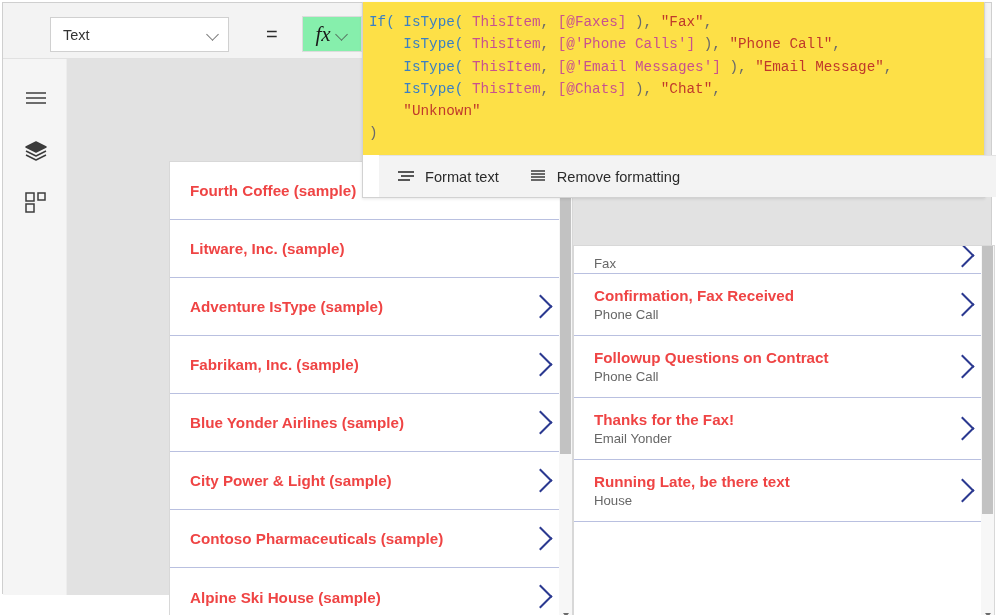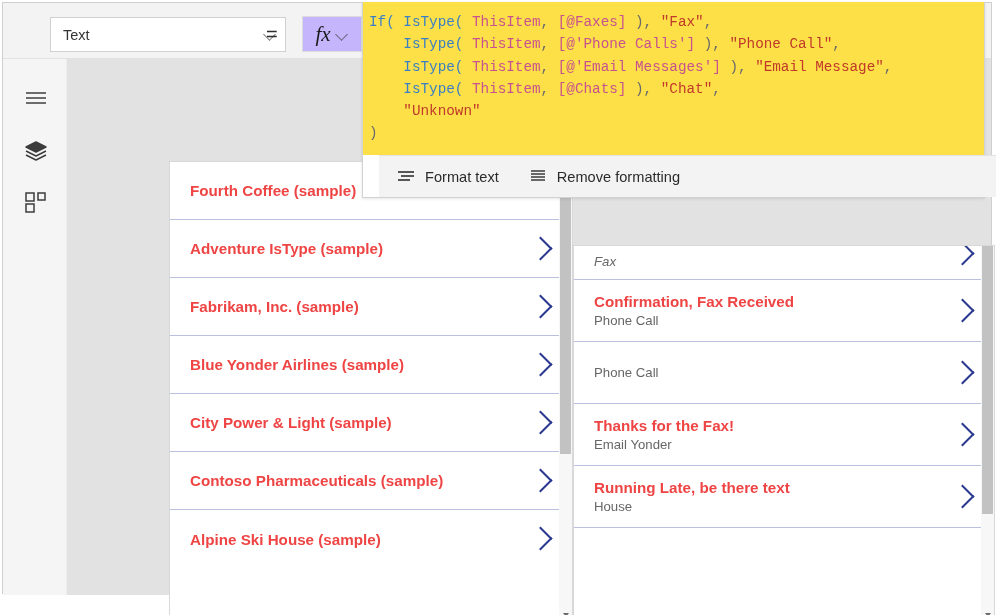--- a/index.html
+++ b/index.html
@@ -33,21 +33,21 @@
     position: absolute;
     left: 0; top: 0;
     width: 988px; height: 56px;
     background: #f3f3f3;
     border-bottom: 1px solid #e1e1e1;
   }
 
   .prop-select {
     position: absolute;
     left: 47px; top: 14px;
-    width: 236px; height: 35px;
+    width: 179px; height: 35px;
     background: #ffffff;
     border: 1px solid #d0d0d0;
     display: flex;
     align-items: center;
     padding: 0 8px 0 12px;
     font-size: 14.5px;
     color: #333333;
   }
   .prop-select .label { flex: 1; }
   .chev-dn {
@@ -71,21 +71,21 @@
     font-size: 20px;
     color: #2b2b2b;
     font-weight: 400;
   }
 
   .fx-button {
     position: absolute;
     left: 299px; top: 13px;
     width: 60px; height: 36px;
     border: 1px solid #dcdcdc;
-    background: #c4b5fd;
+    background: #86efac;
     display: flex;
     align-items: center;
     justify-content: center;
     gap: 5px;
   }
   .fx-glyph {
     font-family: "Liberation Serif", serif;
     font-style: italic;
     font-size: 21px;
     color: #1a1a1a;
@@ -166,21 +166,21 @@
     position: absolute;
     left: 6px; top: 8px;
     width: 15px; height: 15px;
     border-right: 2.6px solid #2b3990;
     border-top: 2.6px solid #2b3990;
     transform: rotate(45deg);
   }
 
   
   .gallery.right .grow { height: 62px; align-items: center; }
-  .gallery.right .grow.clipped { height: 34px; align-items: flex-end; padding-bottom: 8px; font-style: italic; }
+  .gallery.right .grow.clipped { height: 28px; align-items: flex-end; padding-bottom: 0; }
 
   .gallery.right .filler {
     height: 82px;
     background: #ffffff;
   }
 
   
   .vscroll {
     position: absolute;
     right: 0; top: 0;
@@ -314,20 +314,26 @@
       <div class="gallery left">
         <div id="left-rows">
             <div class="grow">
               <div class="texts">
                 <div class="title-1">Fourth Coffee (sample)</div>
               </div>
               <div class="chev-next" style="visibility: hidden;"></div>
             </div>
             <div class="grow">
               <div class="texts">
+                <div class="title-1">Litware, Inc. (sample)</div>
+              </div>
+              <div class="chev-next" style="visibility: hidden;"></div>
+            </div>
+            <div class="grow">
+              <div class="texts">
                 <div class="title-1">Adventure IsType (sample)</div>
               </div>
               <div class="chev-next"></div>
             </div>
             <div class="grow">
               <div class="texts">
                 <div class="title-1">Fabrikam, Inc. (sample)</div>
               </div>
               <div class="chev-next"></div>
             </div>
@@ -372,20 +378,21 @@
             </div>
             <div class="grow">
               <div class="texts">
                 <div class="title-1">Confirmation, Fax Received</div>
                 <div class="sub-1">Phone Call</div>
               </div>
               <div class="chev-next"></div>
             </div>
             <div class="grow">
               <div class="texts">
+                <div class="title-1">Followup Questions on Contract</div>
                 <div class="sub-1">Phone Call</div>
               </div>
               <div class="chev-next"></div>
             </div>
             <div class="grow">
               <div class="texts">
                 <div class="title-1">Thanks for the Fax!</div>
                 <div class="sub-1">Email Yonder</div>
               </div>
               <div class="chev-next"></div>

